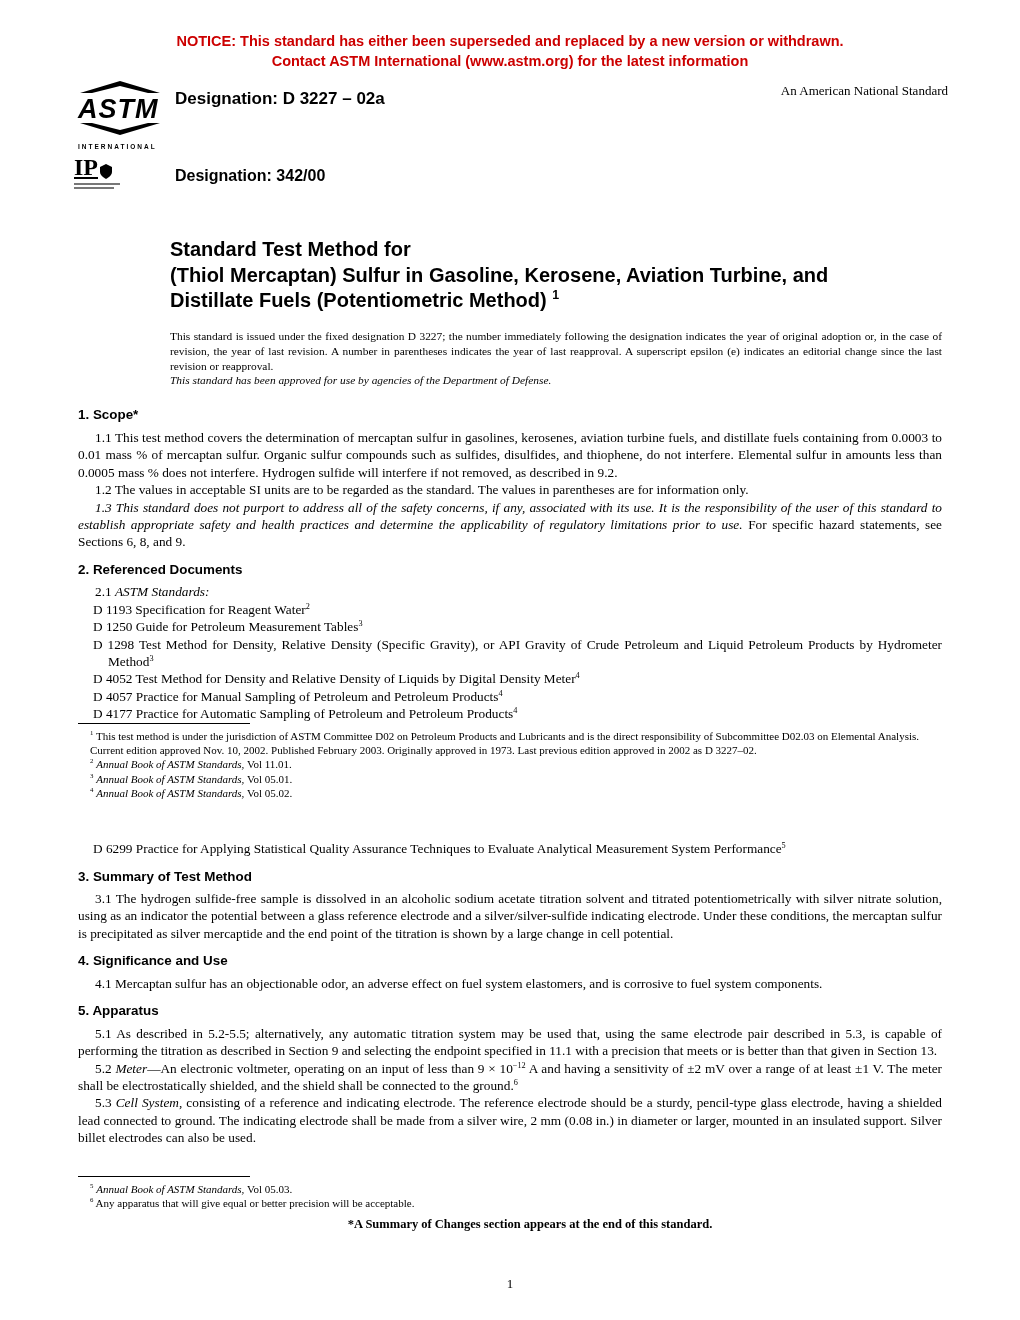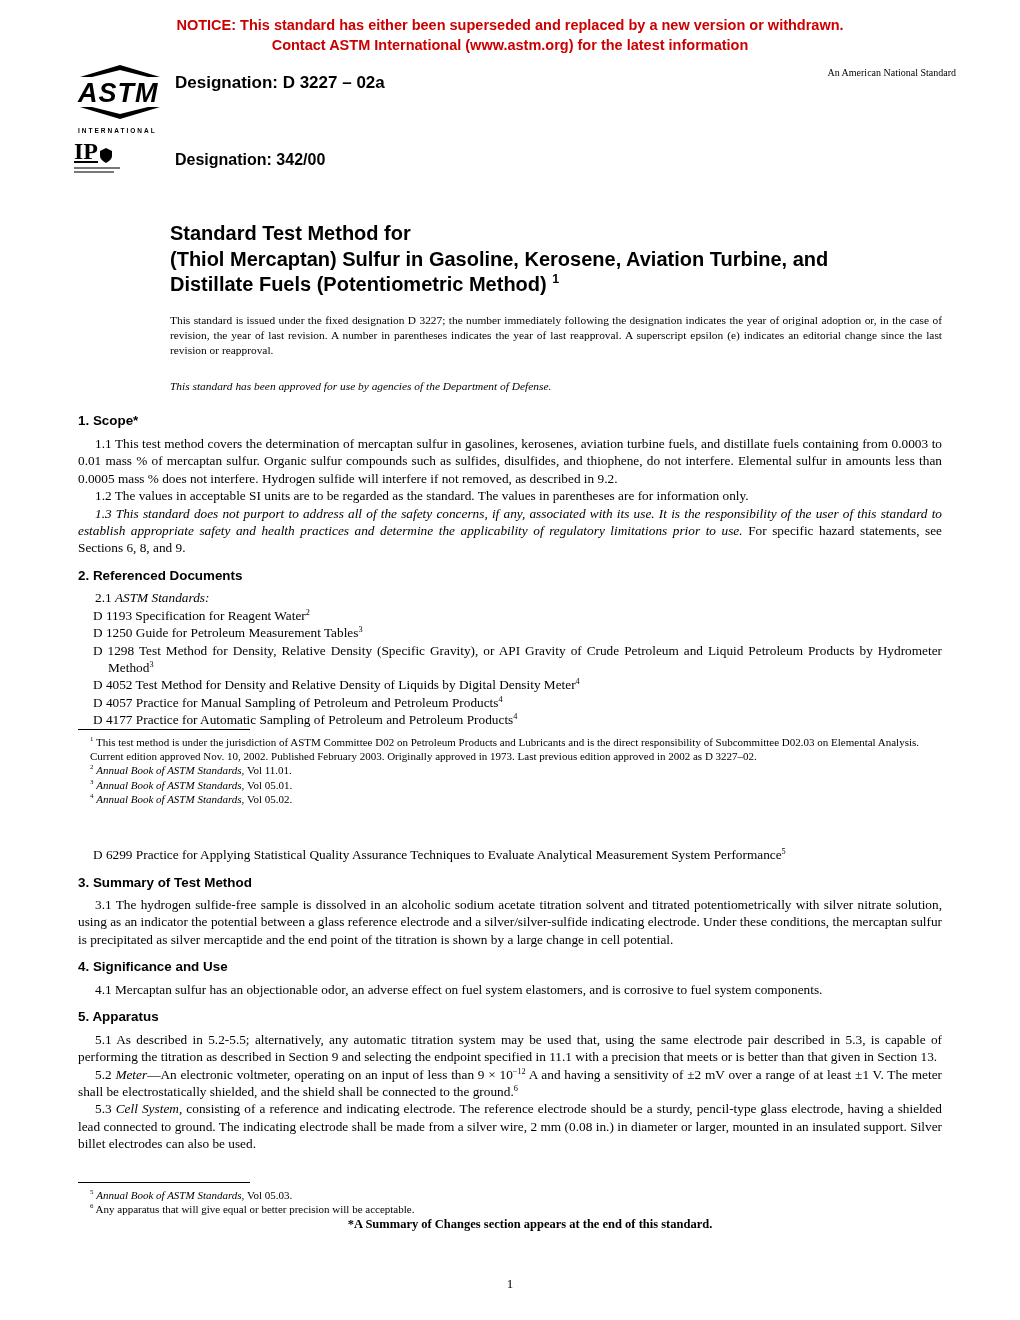--- a/index.html
+++ b/index.html
@@ -4,46 +4,46 @@
 <style>
   * { box-sizing: border-box; }
   html,body { margin:0; padding:0; background:#ffffff; }
   .page {
     position:relative; width:1020px; height:1320px; margin:0 auto;
     background:#ffffff; overflow:hidden; color:#000;
     font-family:"Liberation Serif", serif;
   }
   
   .notice {
-    padding-top:16px; text-align:center; color:#cc0000;
+    padding-top:32px; text-align:center; color:#cc0000;
     font-family:"Liberation Sans", sans-serif; font-weight:bold;
     font-size:14.5px; line-height:1.35;
   }
   
   .header { position:relative; height:158px; }
   .astm-logo { position:absolute; left:78px; top:8px; width:86px; text-align:left; }
   .astm-word { font-family:"Liberation Sans", sans-serif; font-weight:bold; font-style:italic;
                font-size:27px; letter-spacing:1px; line-height:0.95; }
   .astm-intl { font-family:"Liberation Sans", sans-serif; font-weight:bold; font-size:6.5px;
                letter-spacing:2px; margin-top:2px; }
   .designation1 { position:absolute; left:175px; top:18px;
     font-family:"Liberation Sans", sans-serif; font-weight:bold; font-size:17px; }
-  .ans { position:absolute; right:64px; top:12px; font-size:10px; }
+  .ans { position:absolute; right:72px; top:12px; font-size:13px; }
   .ip-logo { position:absolute; left:74px; top:84px; width:60px; }
   .ip-row { display:flex; align-items:flex-end; gap:2px;text-decoration:underline; }
   .ip-word { font-family:"Liberation Serif", serif; font-weight:bold; font-size:24px; line-height:1; }
   .ip-tag { margin-top:4px; }
   .ip-tag .bar { height:2px; background:#777; margin-bottom:2px; }
   .designation2 { position:absolute; left:175px; top:96px;
     font-family:"Liberation Sans", sans-serif; font-weight:bold; font-size:16px; }
   
   .titleblock { margin:8px 78px 12px 170px; font-family:"Liberation Sans", sans-serif;
                 font-weight:bold; font-size:20px; line-height:1.27; max-width:680px; }
   .issued { margin:16px 78px 0 170px; font-size:11.4px; line-height:1.32; text-align:justify; }
-  .dod { margin:22px 78px 0 170px; font-size:11.4px; font-style:italic;font-family:Liberation Serif, serif; }
+  .dod { margin:0 78px 0 170px; font-size:11.4px; font-style:italic;font-family:Liberation Serif, serif; }
   
   .cols { display:flex; gap:26px; margin:18px 78px 0; height:806px;flex-direction:column; }
   .col { flex:1; display:flex; flex-direction:column;
          font-size:13.3px; line-height:1.31; text-align:justify; }
   .col p { margin:0; text-indent:17px; }
   .section-h { font-family:"Liberation Sans", sans-serif; font-size:13.4px; font-weight:bold;
                margin:10px 0 5px; text-align:left; text-indent:0; }
   .first-h { margin-top:2px; }
   .ref { padding-left:30px; text-indent:-15px !important; }
   .it { font-style:italic; }

